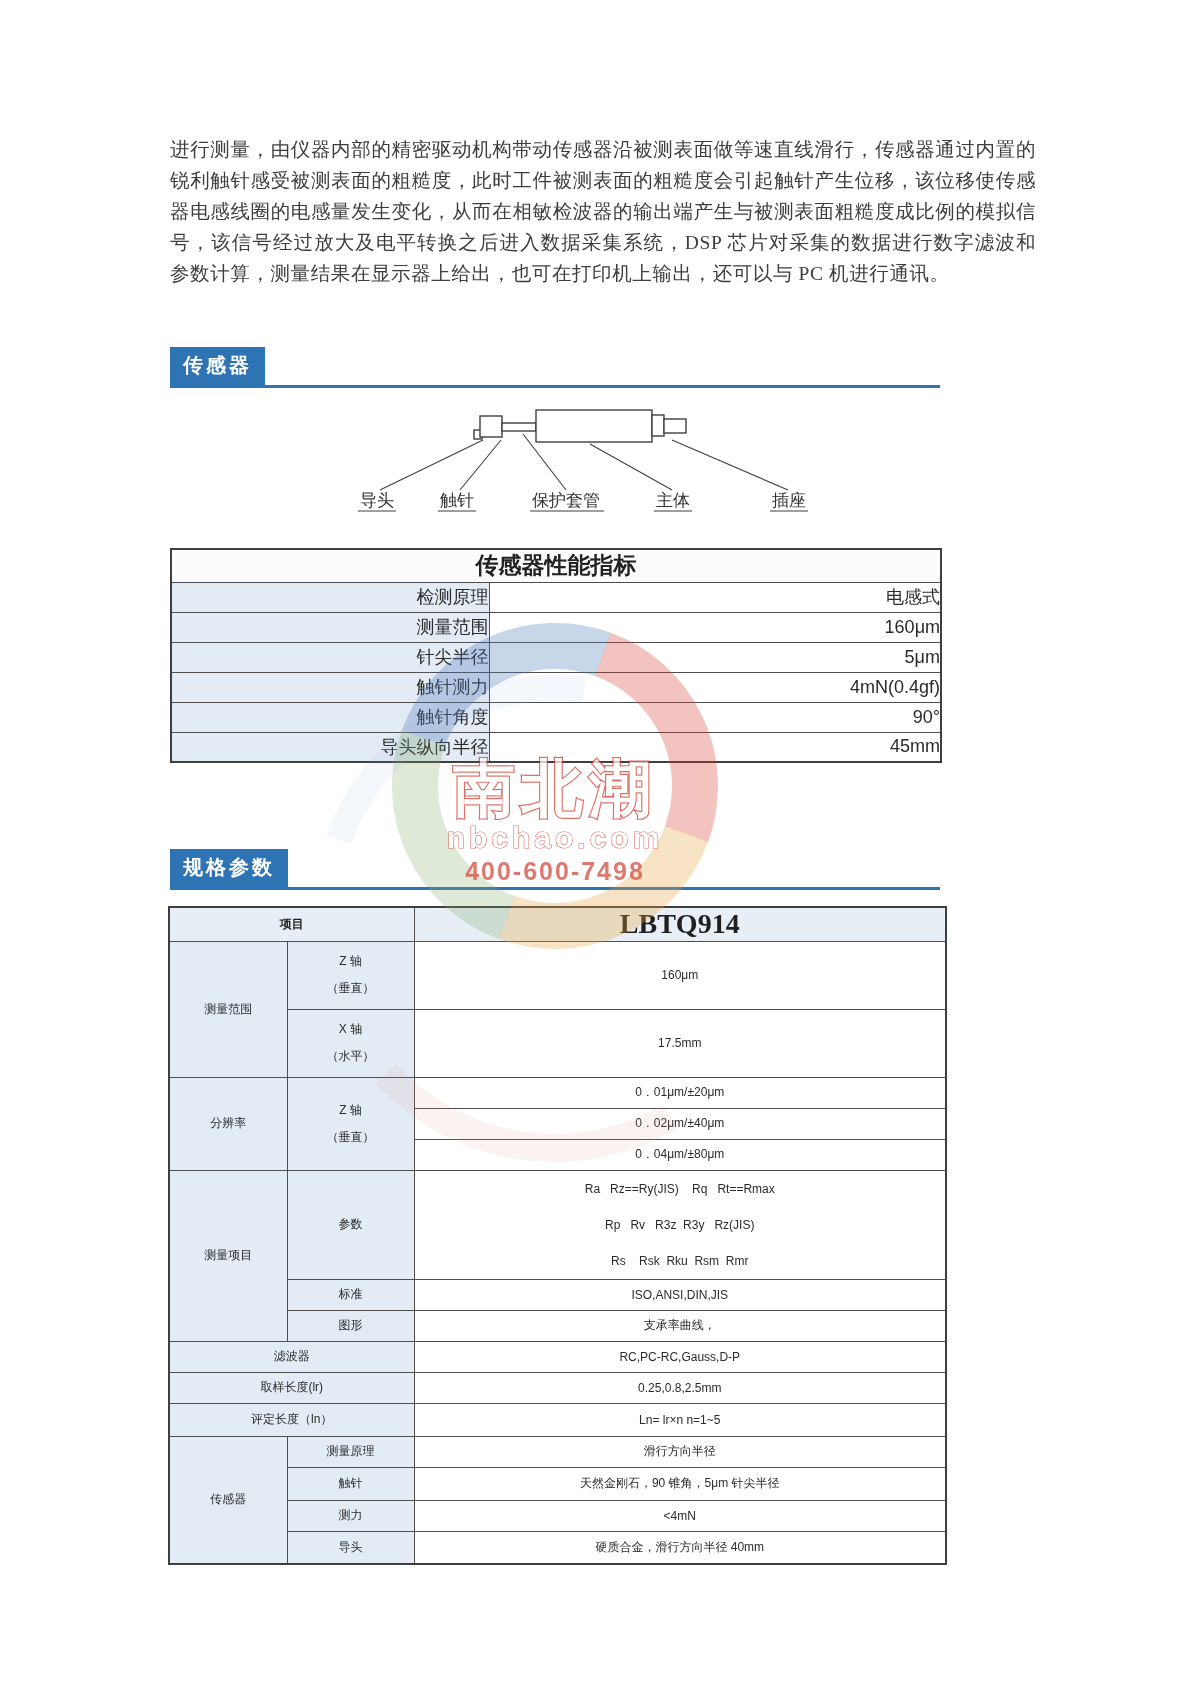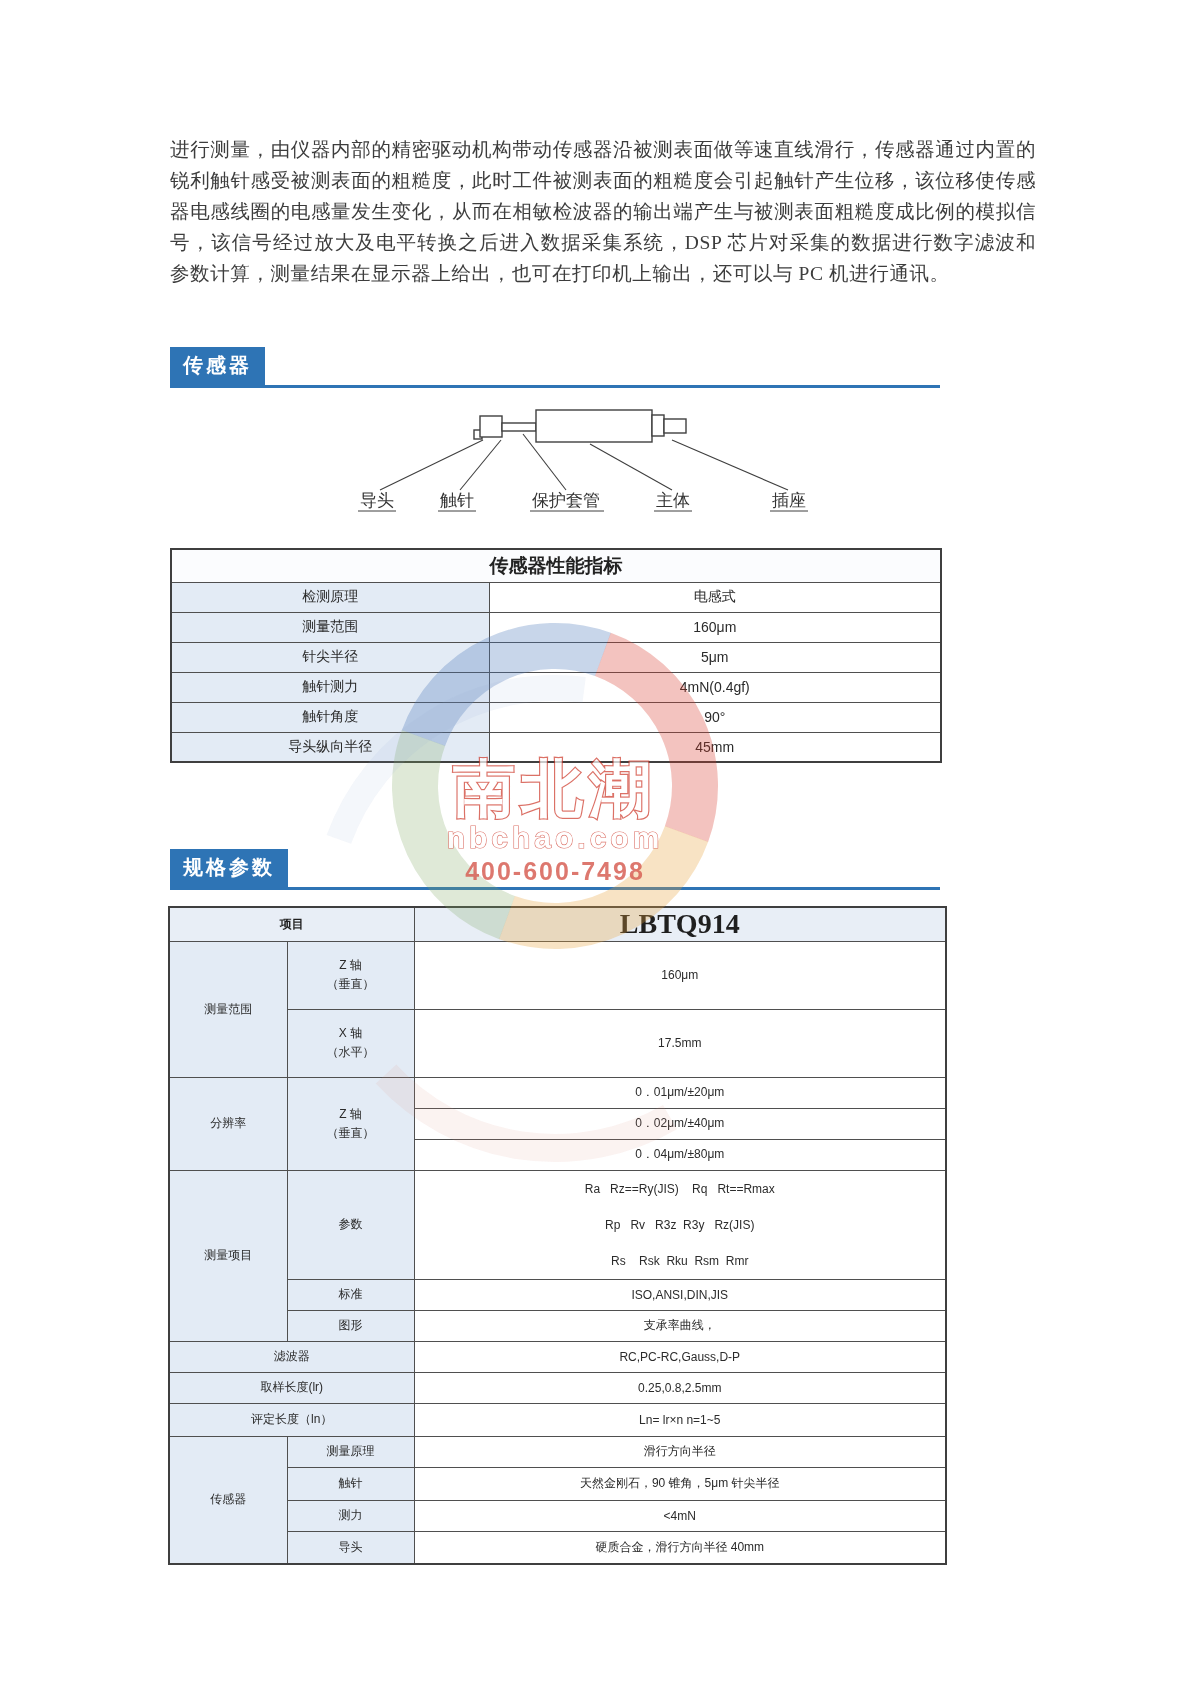--- a/index.html
+++ b/index.html
@@ -26,30 +26,30 @@
 
   .diag { position:absolute; left:280px; top:398px; }
   .diag rect { fill:#ffffff; stroke:#3f3f3f; stroke-width:1.4; }
   .diag line.leader { stroke:#3f3f3f; stroke-width:1.1; }
   .diag line.ul { stroke:#3f3f3f; stroke-width:1; }
   .diag text { font-family:"Liberation Serif","DejaVu Serif",serif; font-size:17px; fill:#333; }
 
   table { border-collapse:collapse; table-layout:fixed; background:#fff; }
   .t1 { position:absolute; left:170px; top:548px; width:770px; border:2px solid #3f3f3f; }
   .t1 th, .t1 td { border:1px solid #4f4f4f; text-align:center; vertical-align:middle; }
-  .t1 th { height:33px; font-size:19px; font-weight:bold; color:#222; background:#fbfcfe; }
-  .t1 td { height:30px; font-size:14px; color:#2b2b2b; }
+  .t1 th { height:33px; font-size:23px; font-weight:bold; color:#222; background:#fbfcfe; }
+  .t1 td { height:30px; font-size:18px; color:#2b2b2b;text-align:right; }
   .t1 .lbl { background:#E3EBF5; }
 
   .t2 { position:absolute; left:168px; top:906px; width:777px; border:2px solid #3f3f3f; }
   .t2 th, .t2 td { border:1px solid #4f4f4f; text-align:center; vertical-align:middle; font-size:12px; color:#2b2b2b; }
   .t2 th { height:34px; font-weight:bold; background:#E8EEF6; color:#1f1f1f; }
   .t2 th.model { font-family:Liberation Serif, serif; font-size:28px; }
   .t2 .lbl, .t2 .sub { background:#E3EBF5; }
-  .preline { white-space:pre-line; line-height:19px; }
+  .preline { white-space:pre-line; line-height:27px; }
   .pre { white-space:pre; line-height:36px; }
   .h68 { height:68px; } .h31 { height:31px; } .h33 { height:33px; } .h92 { height:92px; }
 
   .watermark { position:absolute; left:322px; top:588px; width:470px; height:580px;
                pointer-events:none; z-index:50; opacity:0.8; }
   .watermark text { font-weight:bold; text-anchor:middle; paint-order:stroke; }
 </style>
 </head>
 <body>
 

